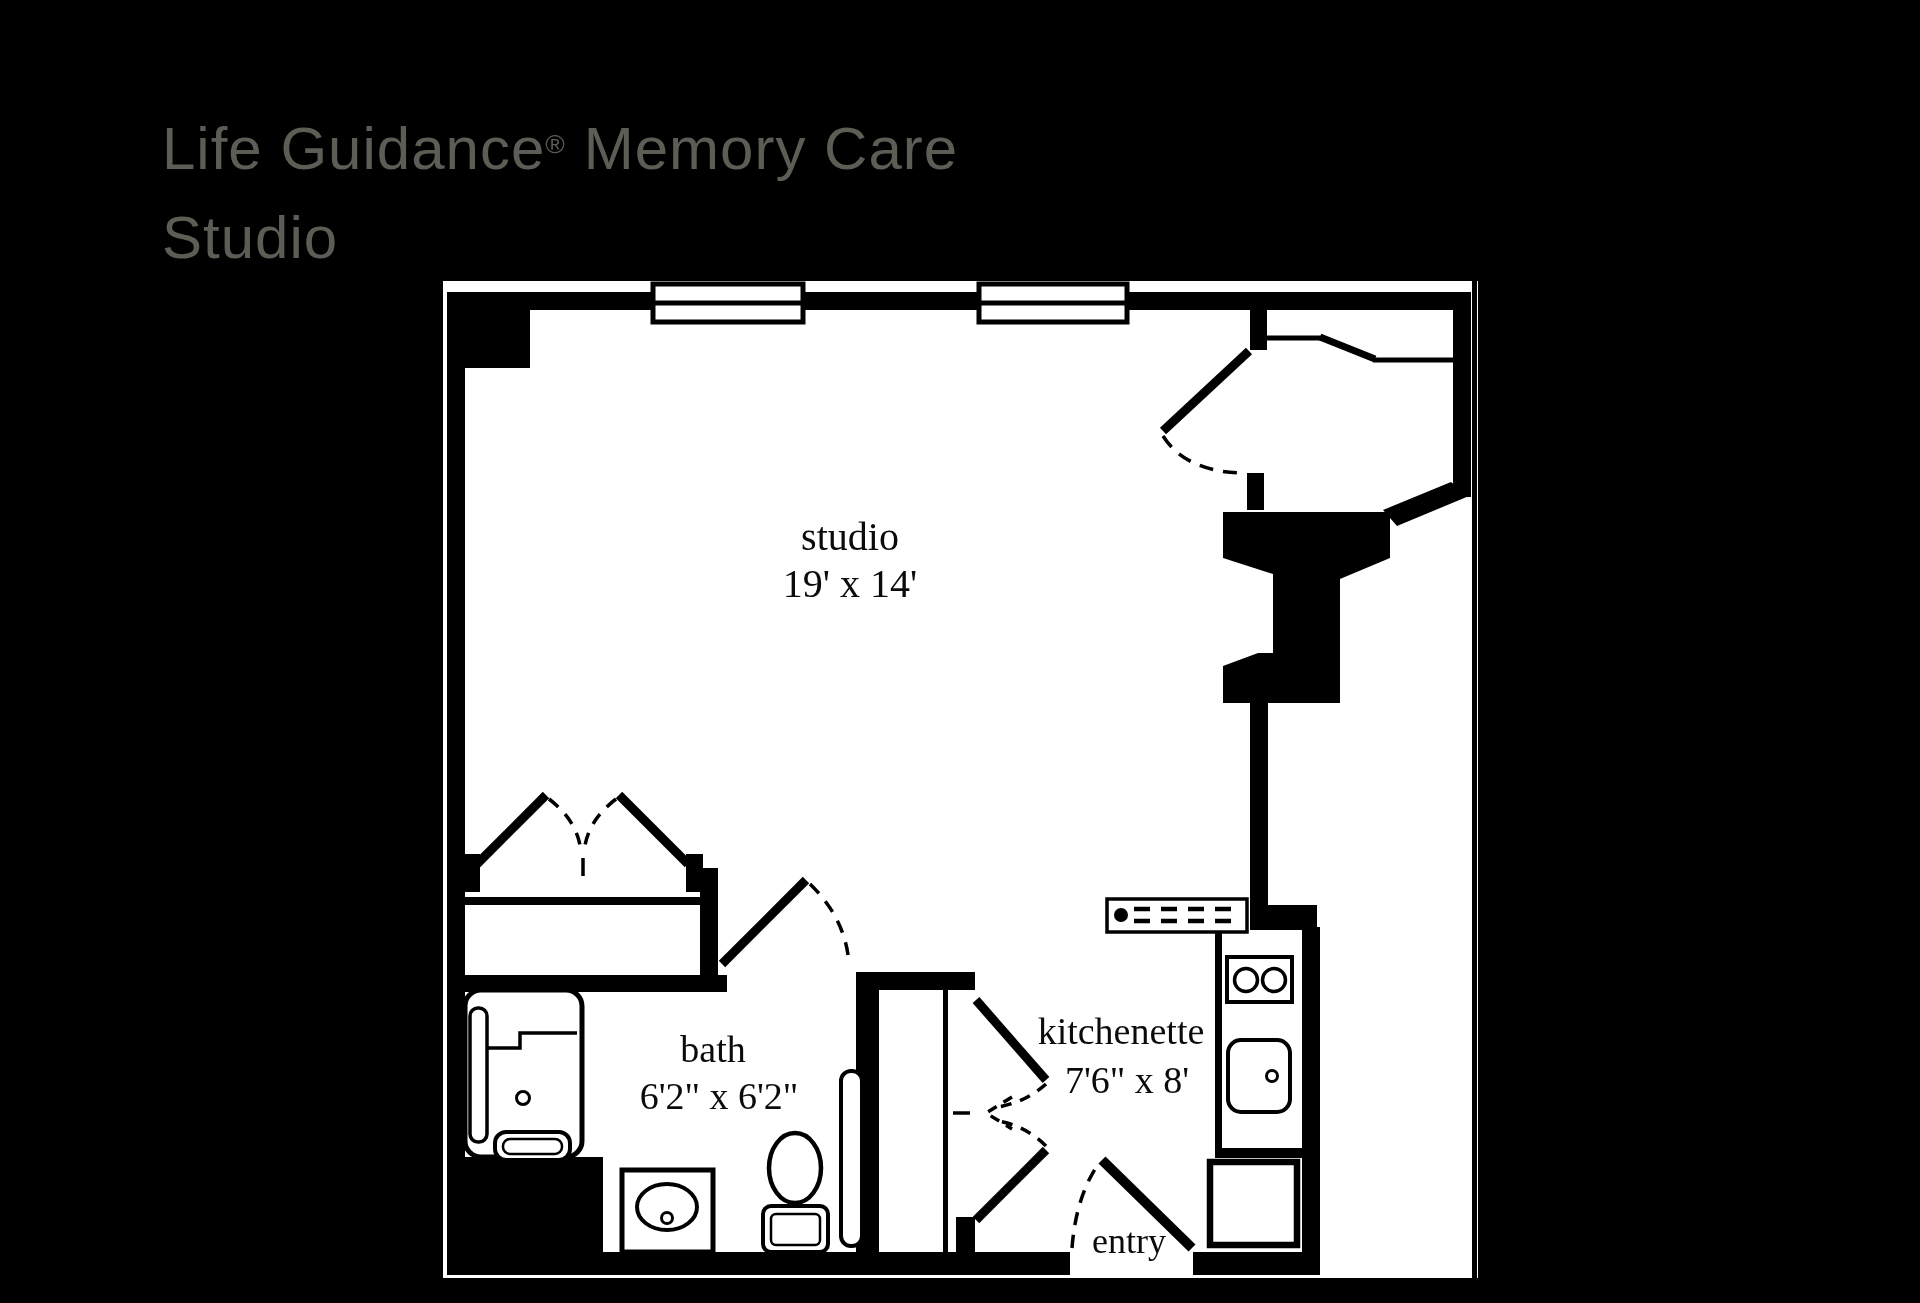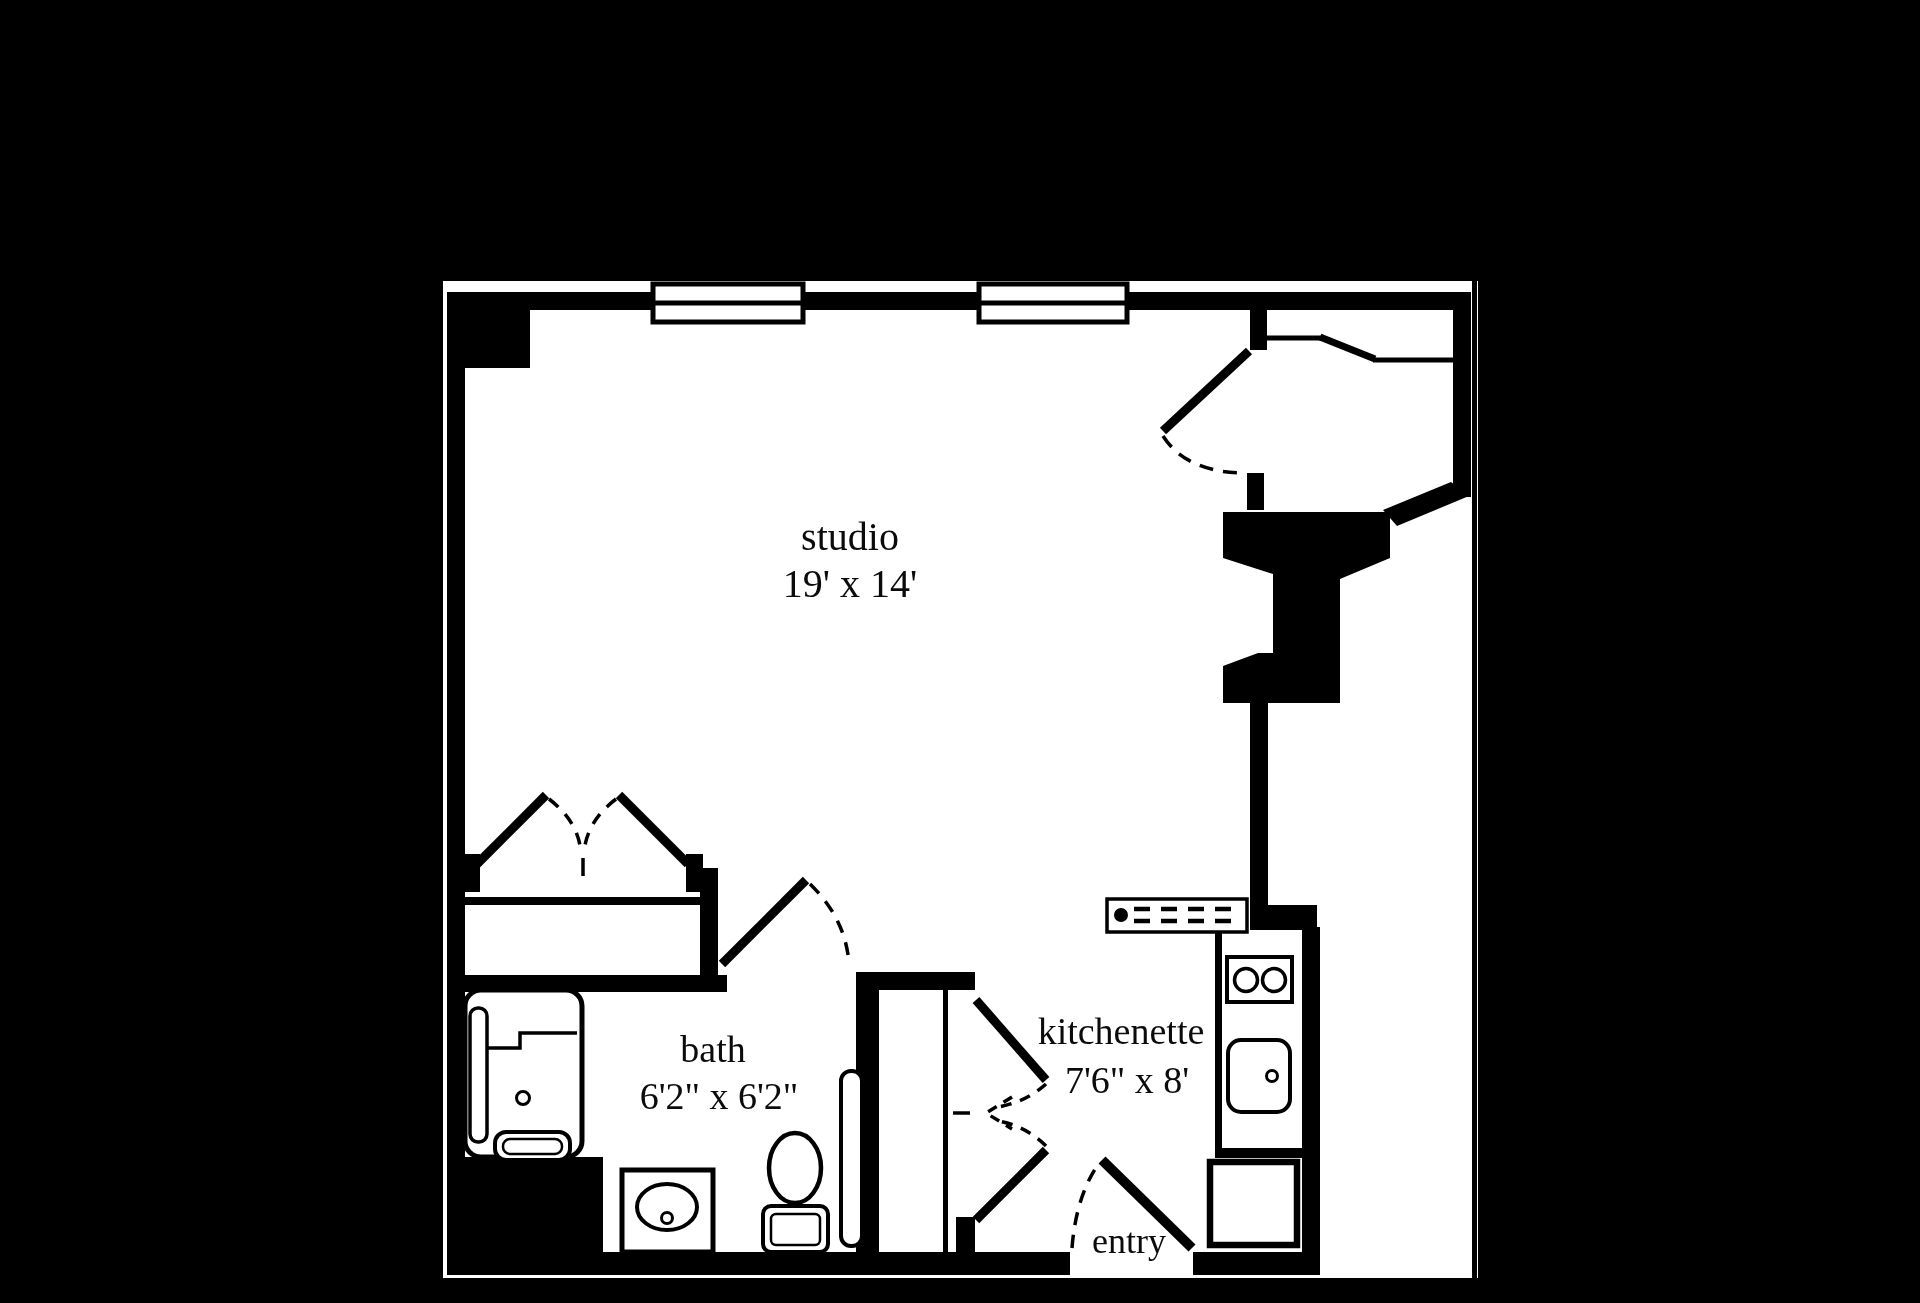--- a/index.html
+++ b/index.html
@@ -13,20 +13,24 @@
   svg text{font-family:"Liberation Serif","DejaVu Serif",serif;fill:#0b0b0b;}
   .lbl{font-size:40px;}
   .lbl-sm{font-size:38px;}
   .lbl-entry{font-size:36px;}
 </style>
 </head>
 <body>
 
 <div class="stage">
 
+  <div class="title">
+    <span><span>Life Guidance</span><span class="reg">®</span><span class="rest">Memory Care</span></span>
+    <span class="line2">Studio</span>
+  </div>
 
   <svg width="1920" height="1303" viewBox="0 0 1920 1303" style="position:absolute;left:0;top:0;">
 
     <rect x="443" y="281" width="1035" height="997" fill="#ffffff"></rect>
 
     <rect x="1472" y="281" width="5" height="997" fill="#000"></rect>
 
     <g fill="#000">
       <rect x="447" y="292" width="1024" height="18"></rect>
       <rect x="447" y="292" width="83" height="76"></rect>

